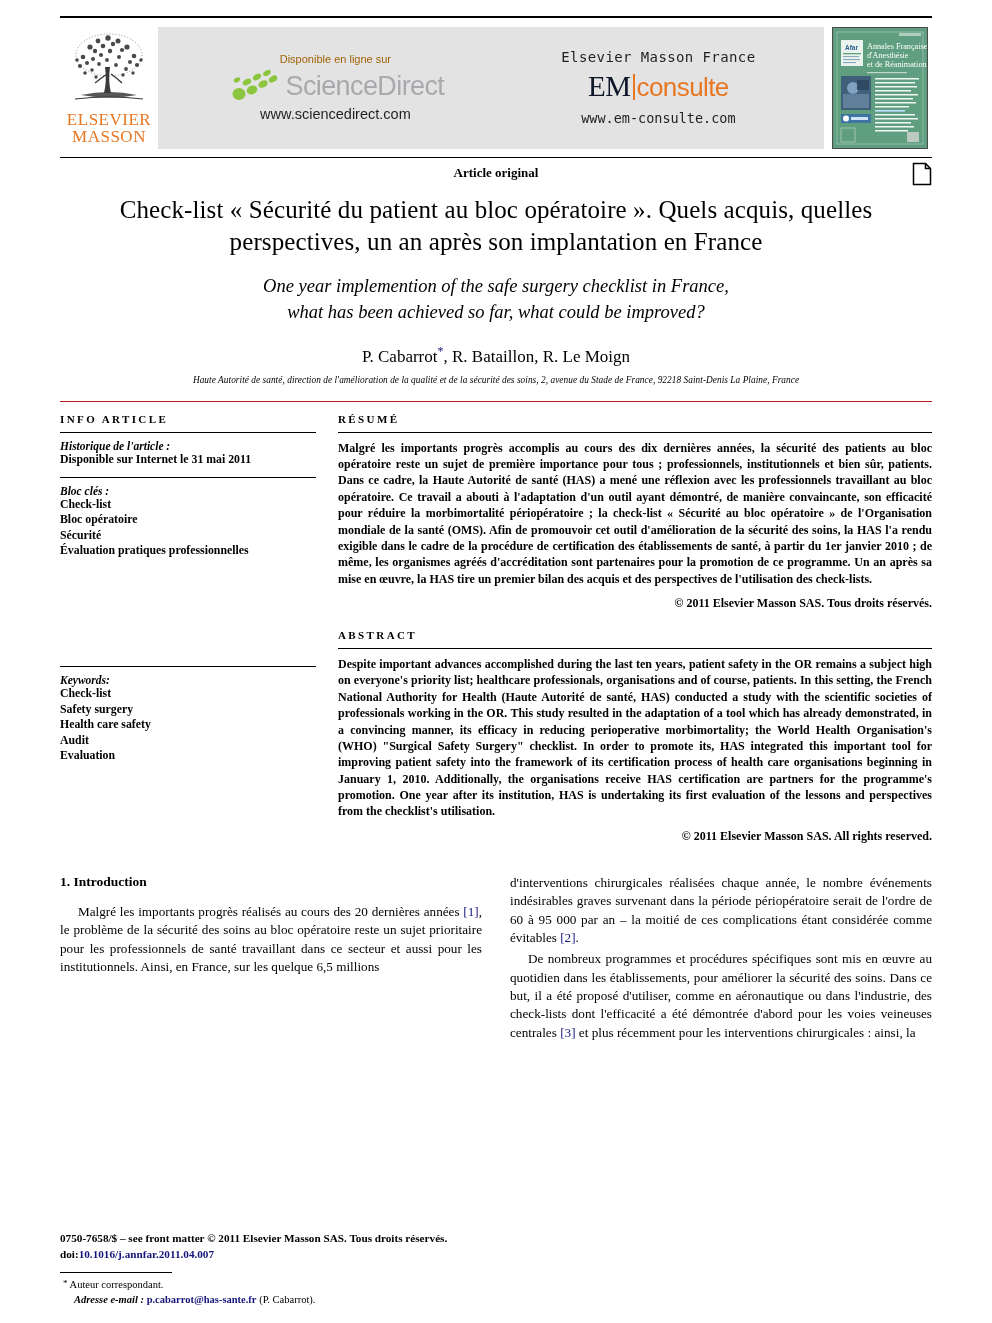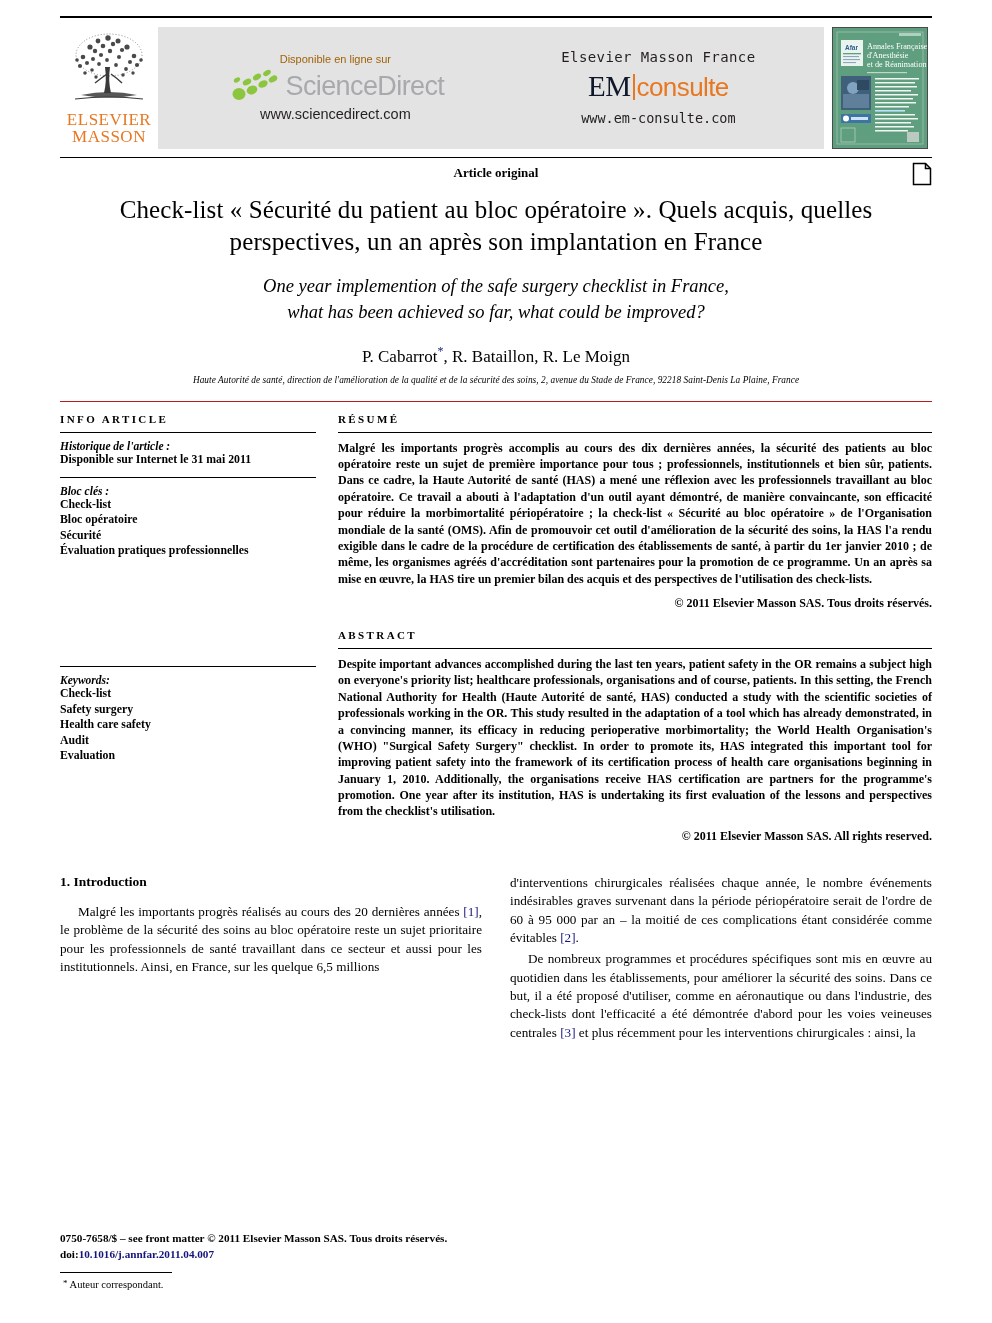--- a/index.html
+++ b/index.html
@@ -443,20 +443,21 @@
     </div>
     <div class="bcol">
       <p class="para noindent"><span>d'interventions chirurgicales réalisées chaque année, le nombre événements indésirables graves survenant dans la période périopératoire serait de l'ordre de 60 à 95 000 par an – la moitié de ces complications étant considérée comme évitables </span><span class="ref">[2]</span><span>.</span></p>
       <p class="para"><span>De nombreux programmes et procédures spécifiques sont mis en œuvre au quotidien dans les établissements, pour améliorer la sécurité des soins. Dans ce but, il a été proposé d'utiliser, comme en aéronautique ou dans l'industrie, des check-lists dont l'efficacité a été démontrée d'abord pour les voies veineuses centrales </span><span class="ref">[3]</span><span> et plus récemment pour les interventions chirurgicales : ainsi, la</span></p>
     </div>
   </div>
 
   <div class="footnote-area">
     <div class="fn-rule"></div>
     <div class="fn-line"><span class="fn-star">*</span> <span>Auteur correspondant.</span></div>
+    <div class="fn-line" style="padding-left:14px;text-indent:0"><span class="fn-ital">Adresse e-mail :</span> <span class="fn-mail">p.cabarrot@has-sante.fr</span> <span>(P. Cabarrot).</span></div>
   </div>
 
   <div class="imprint">
     <div>0750-7658/$ – see front matter © 2011 Elsevier Masson SAS. Tous droits réservés.</div>
     <div><span>doi:</span><span class="doi-link">10.1016/j.annfar.2011.04.007</span></div>
   </div>
 
 </div>
 
 </body></html>

